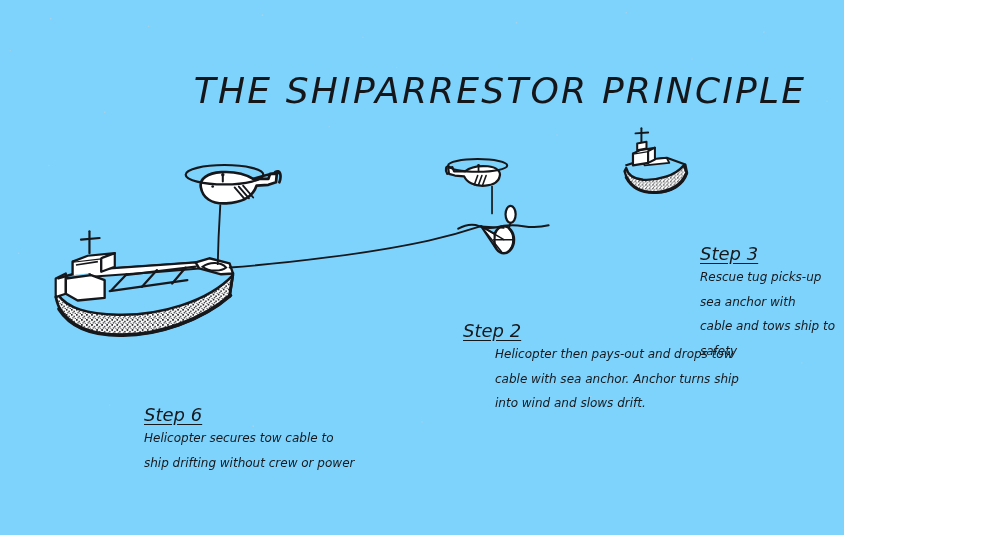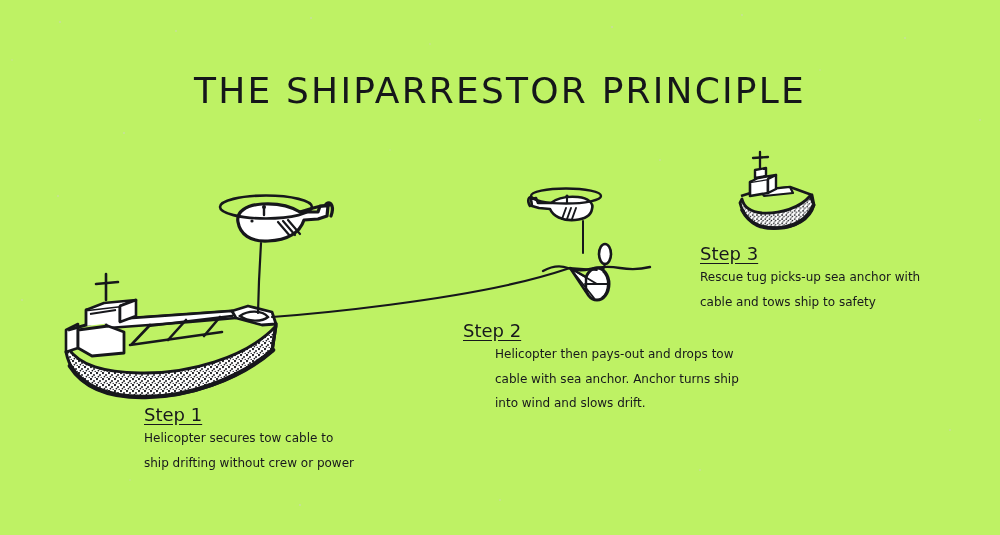--- a/index.html
+++ b/index.html
@@ -2,25 +2,26 @@
 <html><head>
 <meta charset="utf-8">
 <style>
   html, body {
     margin: 0;
     padding: 0;
     background: #ffffff;
   }
   #page {
     position: relative;
-    width: 1000px;
+    width: 844px;
     height: 535px;
-    background: #bef264;
+    background: #7dd3fc;
     overflow: hidden;
     font-family: "DejaVu Sans", sans-serif;
+    font-style: italic;
   }
   
   #speckle {
     position: absolute;
     inset: 0;
     pointer-events: none;
     opacity: 0.5;
   }
   #title {
     position: absolute;
@@ -235,21 +236,21 @@
 
       <path d="M755,178 L755,170 L766,168 L766,176 Z" fill="#ffffff" stroke="#16171b" stroke-width="2.4" stroke-linejoin="round"></path>
 
       <path d="M760,168 L760,152" stroke="#16171b" stroke-width="2.3" stroke-linecap="round"></path>
       <path d="M753,158 L768,157" stroke="#16171b" stroke-width="2.3" stroke-linecap="round"></path>
 
       <path d="M812,195 L814,205" stroke="#16171b" stroke-width="2.8" stroke-linecap="round" fill="none"></path>
     </g>
   </svg>
 
-  <div class="steplabel" style="left:144px; top:404px;">Step 1</div>
+  <div class="steplabel" style="left:144px; top:404px;">Step 6</div>
   <div class="stepbody" style="left:144px; top:426px;">Helicopter secures tow cable to
 ship drifting without crew or power</div>
 
   <div class="steplabel" style="left:463px; top:320px;text-align:right;">Step 2</div>
   <div class="stepbody" style="left:463px; top:342px;margin-left:32px;">Helicopter then pays-out and drops tow
 cable with sea anchor. Anchor turns ship
 into wind and slows drift.</div>
 
   <div class="steplabel" style="left:700px; top:243px;">Step 3</div>
   <div class="stepbody" style="left:700px; top:265px;">Rescue tug picks-up sea anchor with

